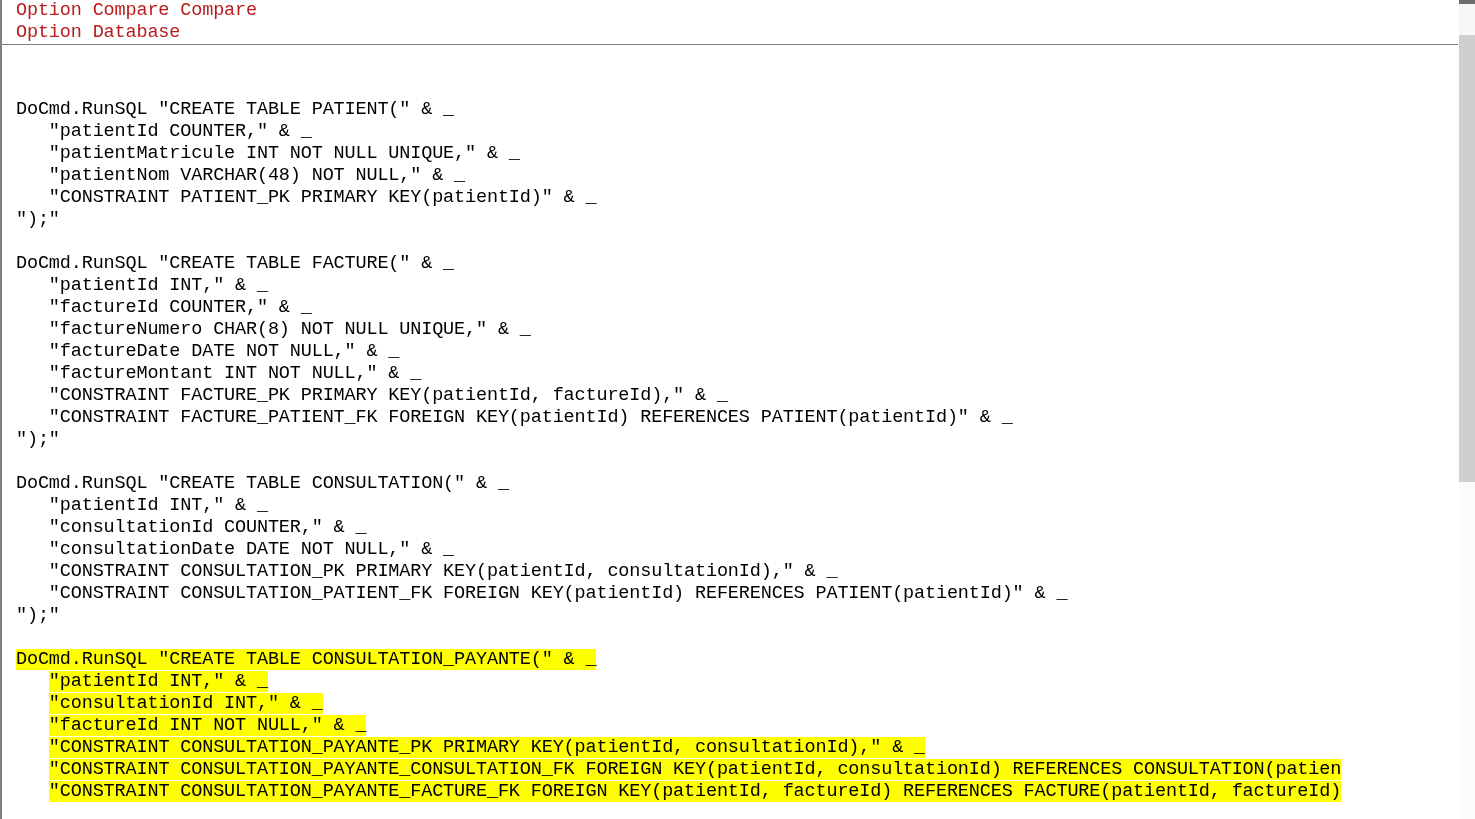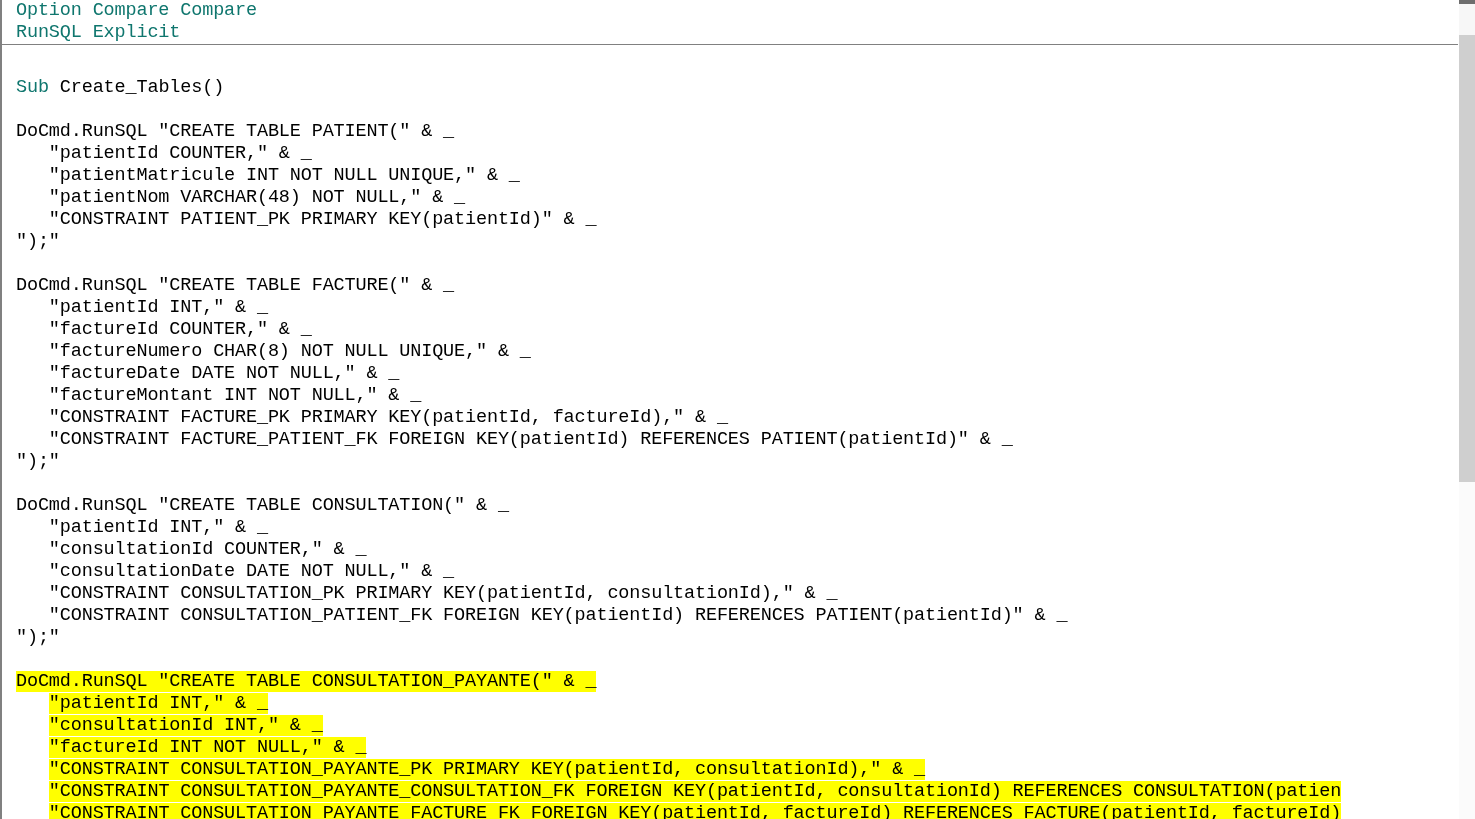--- a/index.html
+++ b/index.html
@@ -55,21 +55,21 @@
     font-size: 18.5px;
     line-height: 22px;
     height: 22px;
     white-space: pre;
     color: #000000;
     letter-spacing: -0.15px;
     padding-left: 14px;
     box-sizing: border-box;
   }
 
-  .kw { color: #0f766e; }
+  .kw { color: #b91c1c; }
   .hl { background: #FFFF00; }
 
   
   .seg { white-space: pre; }
 
   
   .caret {
     display: inline-block;
     width: 0;
     border-left: 2px solid #000080;
@@ -124,29 +124,28 @@
 </style>
 </head>
 <body>
 
 <div id="editor-window">
 
   <div id="code-pane">
 
     <div class="declaration-section">
       <div class="code-line"><span class="kw">Option Compare</span><span class="kw"> Compare</span></div>
-      <div class="code-line"><span class="kw">RunSQL Explicit</span></div>
+      <div class="code-line"><span class="kw">Option Database</span></div>
     </div>
 
     <div class="separator" style="top:44px"></div>
 
     <div style="padding-top:11px">
 
       <div class="code-line">&nbsp;</div>
-      <div class="code-line"><span class="kw">Sub</span><span> Create_Tables()</span></div>
       <div class="code-line">&nbsp;</div>
 
       <div>
         <div class="code-line">DoCmd.RunSQL "CREATE TABLE PATIENT(" &amp; _</div>
         <div class="code-line">   "patientId COUNTER," &amp; _</div>
         <div class="code-line">   "patientMatricule INT NOT NULL UNIQUE," &amp; _</div>
         <div class="code-line">   "patientNom VARCHAR(48) NOT NULL," &amp; _</div>
         <div class="code-line">   "CONSTRAINT PATIENT_PK PRIMARY KEY(patientId)" &amp; _</div>
         <div class="code-line">");"</div>
       </div>

